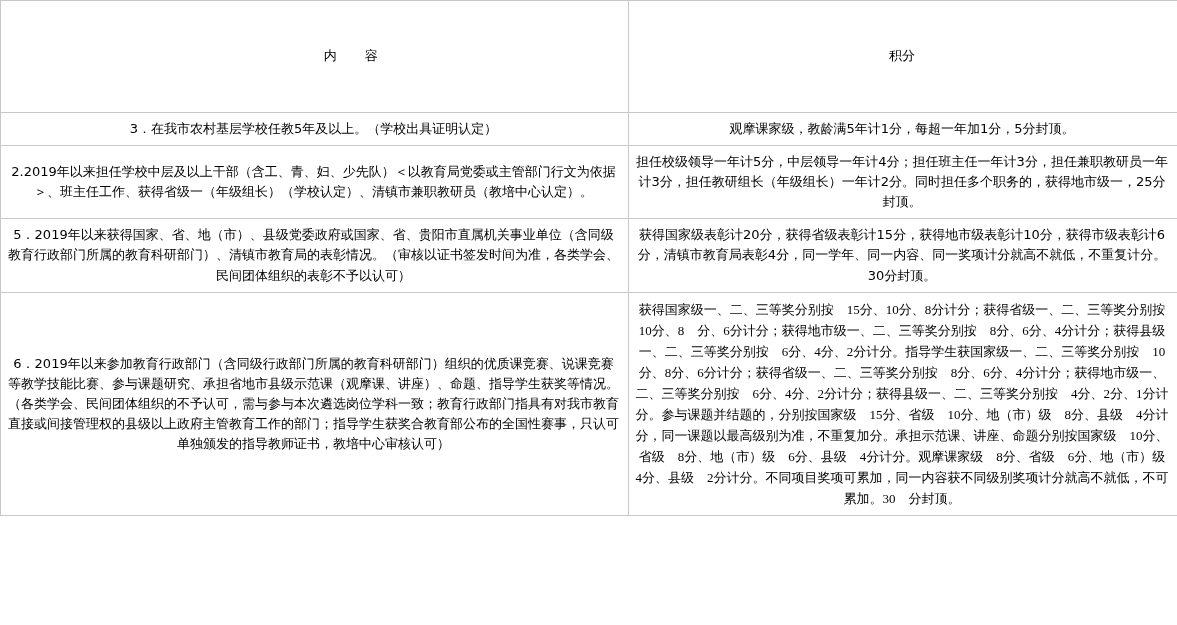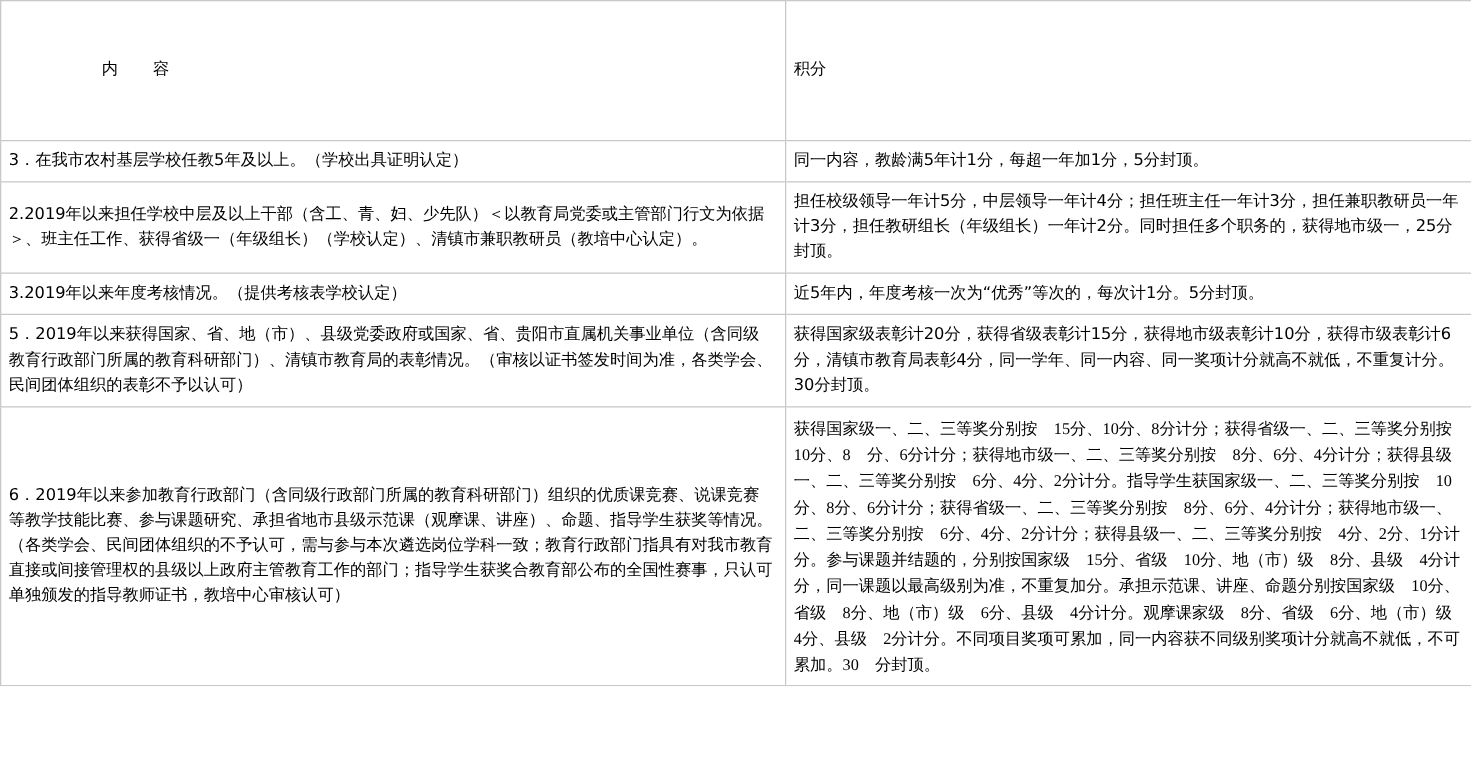--- a/index.html
+++ b/index.html
@@ -19,21 +19,21 @@
     table-layout: fixed;
   }
   table.scoring-table col.col-content { width: 628px; }
   table.scoring-table col.col-score { width: 549px; }
   table.scoring-table th,
   table.scoring-table td {
     border: 1px solid #c8c8c8;
     vertical-align: middle;
     padding: 6px 8px 6px 6px;
     line-height: 1.55;
-    text-align: left;
+    text-align: center;
     font-weight: normal;
     white-space: pre-wrap;
     word-break: break-all;
   }
   table.scoring-table thead th {
     padding-top: 5px;
     padding-bottom: 5px;
   }
   .hdr-content {
     letter-spacing: 0;
@@ -68,29 +68,25 @@
         <span class="hdr-inner">
           <span class="h-a">内</span><span class="h-b">容</span>
         </span>
       </th>
       <th>积分</th>
     </tr>
   </thead>
   <tbody>
     <tr class="row-1">
       <td class="cell-content">3．在我市农村基层学校任教5年及以上。（学校出具证明认定）</td>
-      <td class="cell-score">同一内容，教龄满5年计1分，每超一年加1分，5分封顶。</td>
+      <td class="cell-score">观摩课家级，教龄满5年计1分，每超一年加1分，5分封顶。</td>
     </tr>
     <tr class="row-2">
       <td class="cell-content">2.2019年以来担任学校中层及以上干部（含工、青、妇、少先队）＜以教育局党委或主管部门行文为依据＞、班主任工作、获得省级一（年级组长）（学校认定）、清镇市兼职教研员（教培中心认定）。</td>
       <td class="cell-score">担任校级领导一年计5分，中层领导一年计4分；担任班主任一年计3分，担任兼职教研员一年计3分，担任教研组长（年级组长）一年计2分。同时担任多个职务的，获得地市级一，25分封顶。</td>
-    </tr>
-    <tr class="row-3">
-      <td class="cell-content">3.2019年以来年度考核情况。（提供考核表学校认定）</td>
-      <td class="cell-score">近5年内，年度考核一次为“优秀”等次的，每次计1分。5分封顶。</td>
     </tr>
     <tr class="row-5">
       <td class="cell-content">5．2019年以来获得国家、省、地（市）、县级党委政府或国家、省、贵阳市直属机关事业单位（含同级教育行政部门所属的教育科研部门）、清镇市教育局的表彰情况。（审核以证书签发时间为准，各类学会、民间团体组织的表彰不予以认可）</td>
       <td class="cell-score">获得国家级表彰计20分，获得省级表彰计15分，获得地市级表彰计10分，获得市级表彰计6分，清镇市教育局表彰4分，同一学年、同一内容、同一奖项计分就高不就低，不重复计分。30分封顶。</td>
     </tr>
     <tr class="row-6 row-tall">
       <td class="cell-content">6．2019年以来参加教育行政部门（含同级行政部门所属的教育科研部门）组织的优质课竞赛、说课竞赛等教学技能比赛、参与课题研究、承担省地市县级示范课（观摩课、讲座）、命题、指导学生获奖等情况。（各类学会、民间团体组织的不予认可，需与参与本次遴选岗位学科一致；教育行政部门指具有对我市教育直接或间接管理权的县级以上政府主管教育工作的部门；指导学生获奖合教育部公布的全国性赛事，只认可单独颁发的指导教师证书，教培中心审核认可）</td>
       <td class="cell-score">获得国家级一、二、三等奖分别按　15分、10分、8分计分；获得省级一、二、三等奖分别按　10分、8　分、6分计分；获得地市级一、二、三等奖分别按　8分、6分、4分计分；获得县级一、二、三等奖分别按　6分、4分、2分计分。指导学生获国家级一、二、三等奖分别按　10　分、8分、6分计分；获得省级一、二、三等奖分别按　8分、6分、4分计分；获得地市级一、二、三等奖分别按　6分、4分、2分计分；获得县级一、二、三等奖分别按　4分、2分、1分计分。参与课题并结题的，分别按国家级　15分、省级　10分、地（市）级　8分、县级　4分计分，同一课题以最高级别为准，不重复加分。承担示范课、讲座、命题分别按国家级　10分、省级　8分、地（市）级　6分、县级　4分计分。观摩课家级　8分、省级　6分、地（市）级　4分、县级　2分计分。不同项目奖项可累加，同一内容获不同级别奖项计分就高不就低，不可累加。30　分封顶。</td>
     </tr>
   </tbody>

